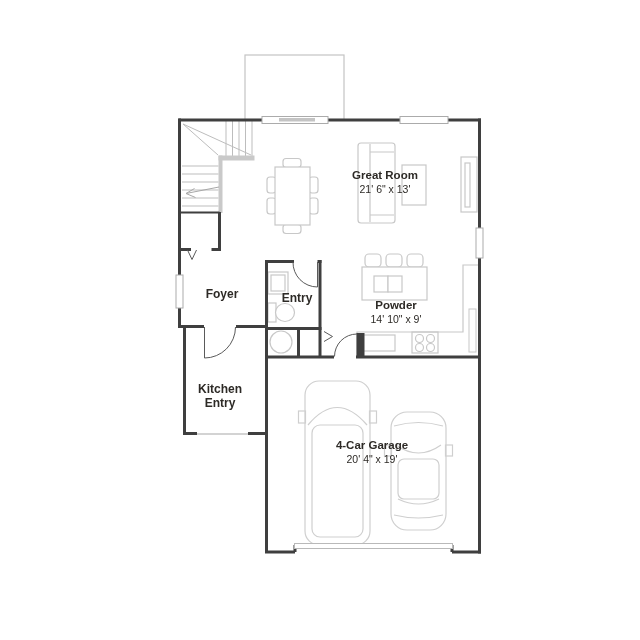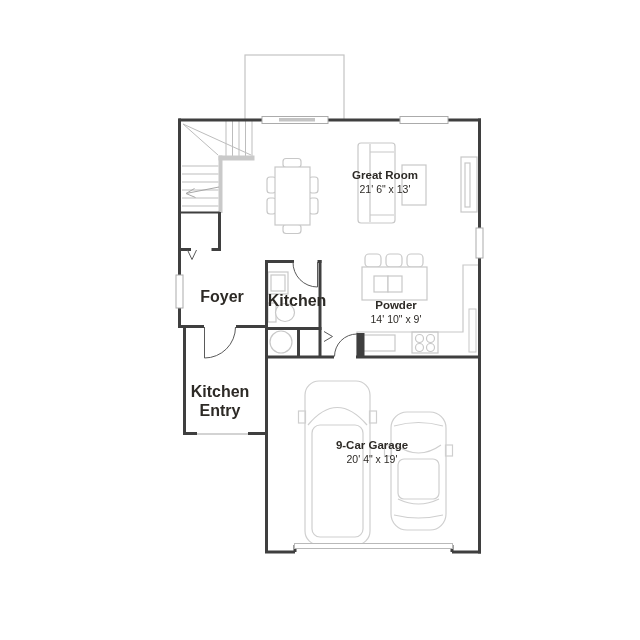--- a/index.html
+++ b/index.html
@@ -2,21 +2,21 @@
 <html><head>
 <meta charset="utf-8">
 <style>
   html,body{margin:0;padding:0;background:#ffffff;}
   #canvas{position:relative;width:640px;height:640px;background:#ffffff;overflow:hidden;
           font-family:"Liberation Sans",sans-serif;border-radius:24px;}
   #plan-svg{position:absolute;left:0;top:0;}
   .lbl{position:absolute;text-align:center;color:#2d2a26;pointer-events:none;}
   .lbl .nm{font-weight:bold;font-size:11.5px;line-height:1.2;}
   .lbl .dm{font-weight:normal;font-size:10.5px;line-height:1.2;}
-  .lbl.small .nm{font-size:16px;}
+  .lbl.small .nm{font-size:12px;}
 </style>
 </head>
 <body>
 
 <div id="canvas">
 
 <svg id="plan-svg" width="640" height="640" viewBox="0 0 640 640">
 
   <rect x="245" y="55" width="99" height="64.5" fill="#ffffff" stroke="#c4c4c4" stroke-width="1.2"></rect>
 
@@ -165,29 +165,29 @@
   <div class="nm">Great Room</div>
   <div class="dm">21' 6" x 13'</div>
 </div>
 
 <div class="lbl" style="left:336px;top:299px;width:120px;">
   <div class="nm">Powder</div>
   <div class="dm">14' 10" x 9'</div>
 </div>
 
 <div class="lbl" style="left:312px;top:439px;width:120px;">
-  <div class="nm">9-Car Garage</div>
+  <div class="nm">4-Car Garage</div>
   <div class="dm">20' 4" x 19'</div>
 </div>
 
 <div class="lbl small" style="left:182px;top:287px;width:80px;">
   <div class="nm">Foyer</div>
 </div>
 
 <div class="lbl small" style="left:257px;top:291px;width:80px;">
-  <div class="nm">Kitchen</div>
+  <div class="nm">Entry</div>
 </div>
 
 <div class="lbl small" style="left:186px;top:382px;width:68px;">
   <div class="nm">Kitchen Entry</div>
 </div>
 
 </div>
 
 </body></html>

